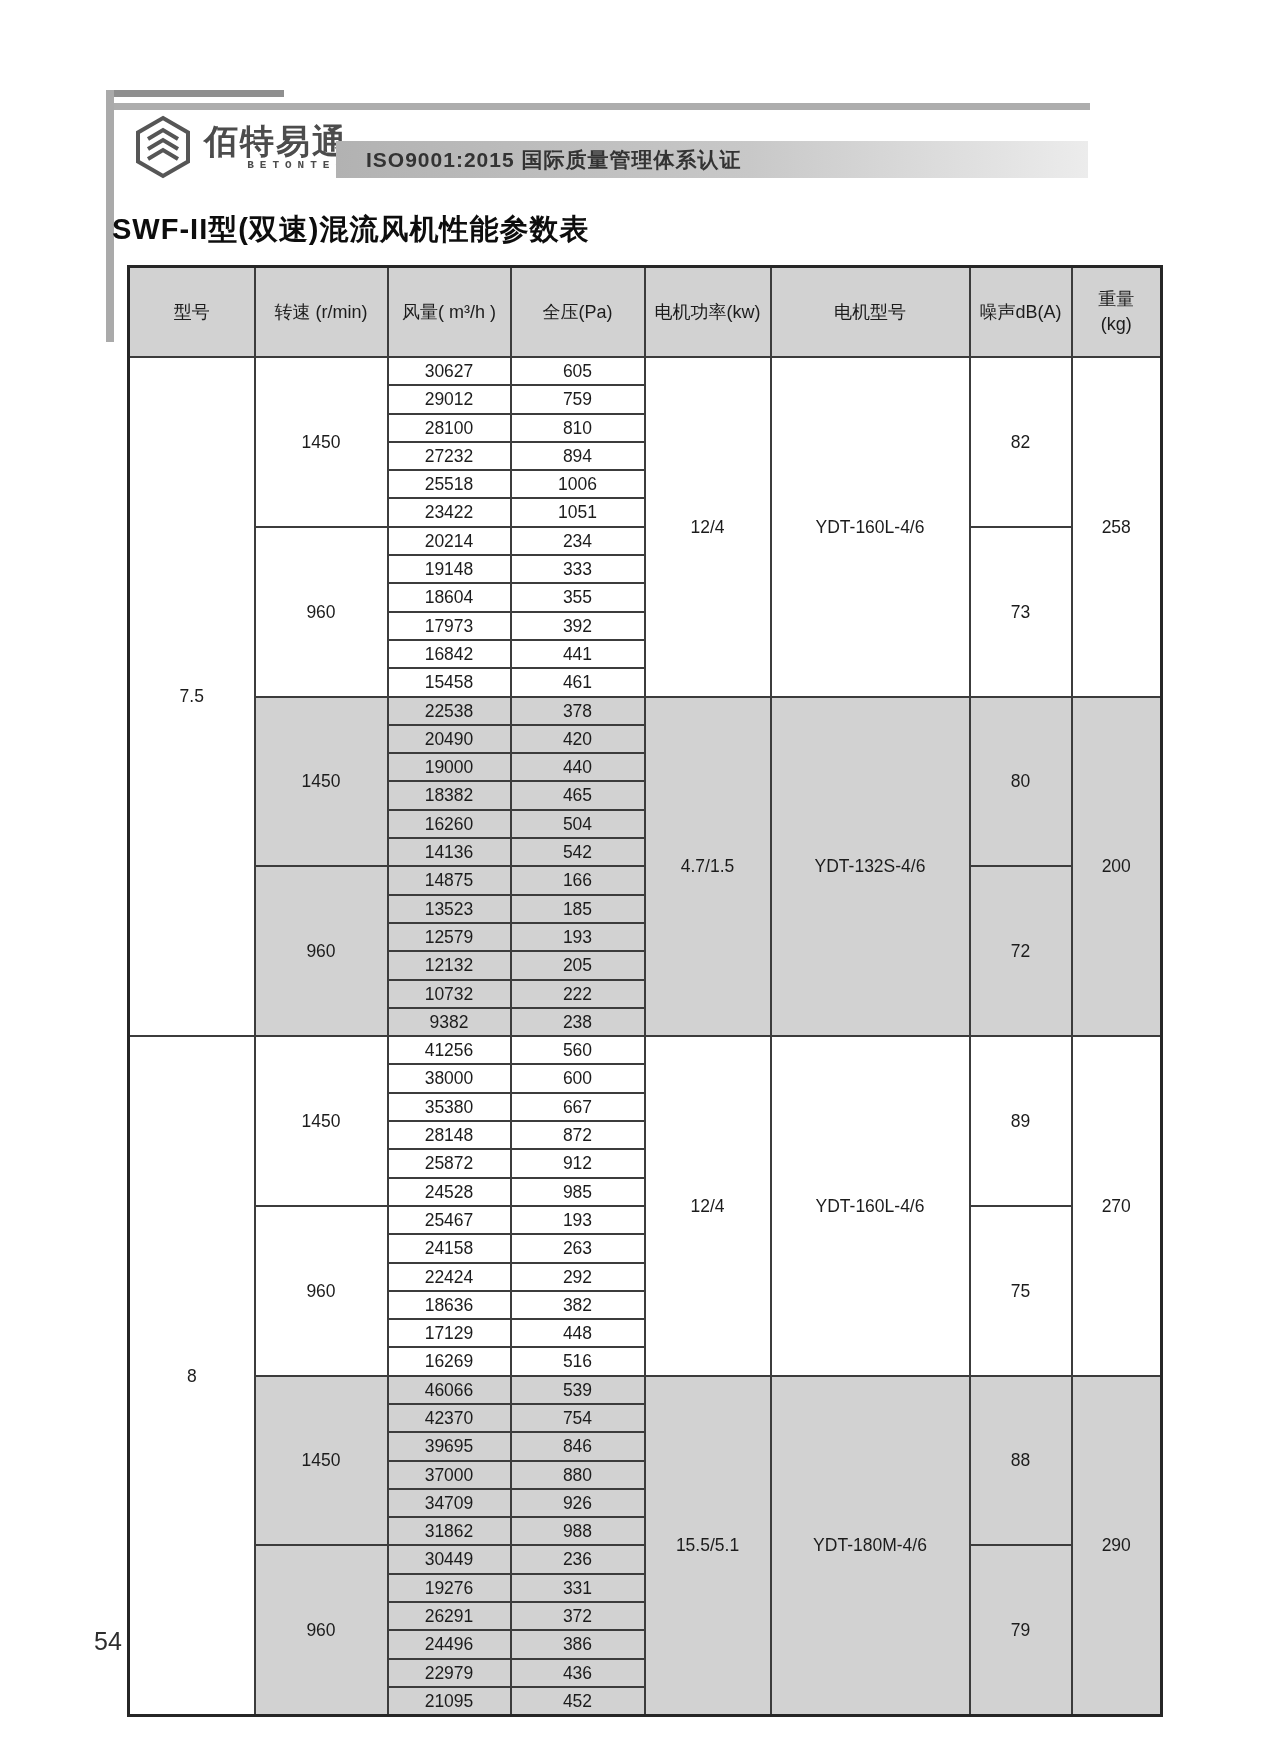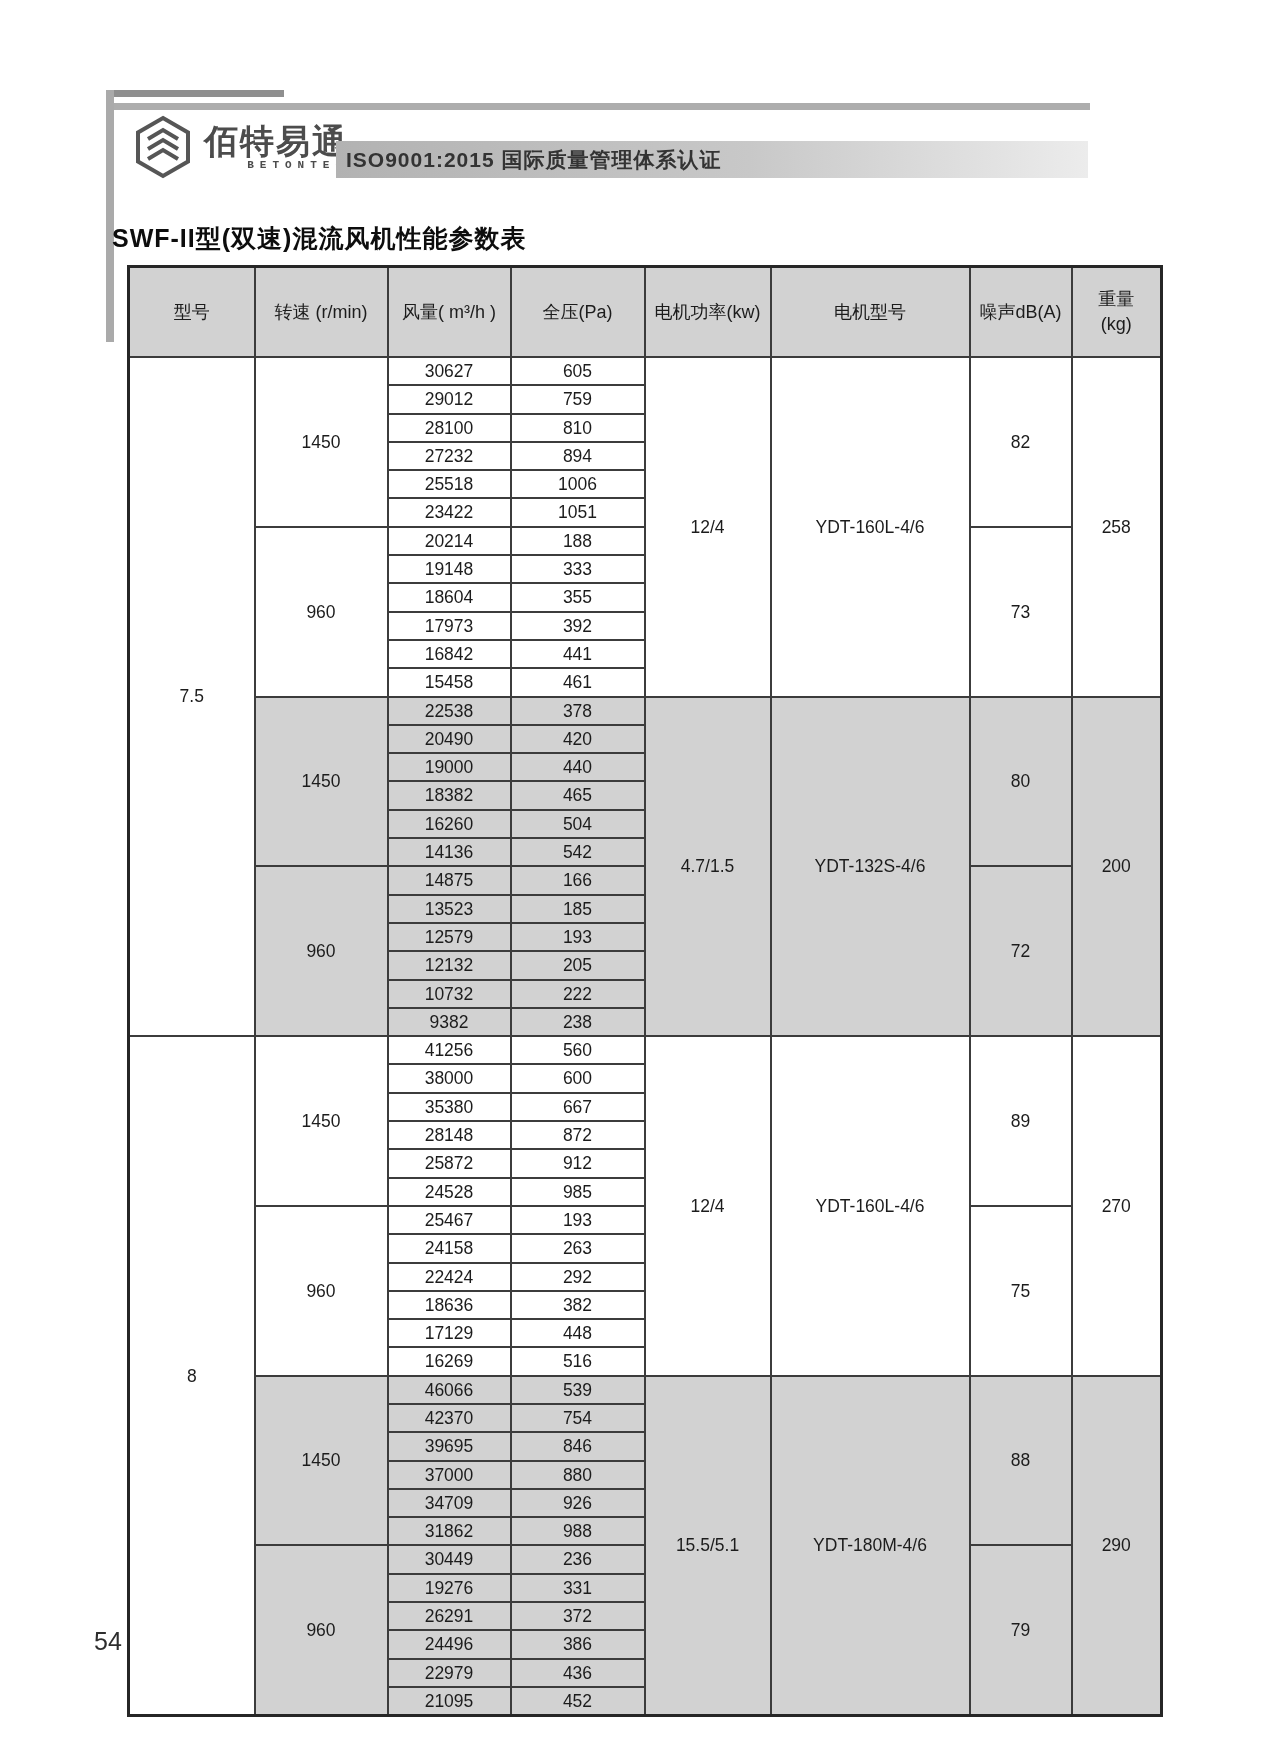--- a/index.html
+++ b/index.html
@@ -13,27 +13,27 @@
   .bar-long{position:absolute;left:106px;top:103px;width:984px;height:7px;background:#adadad;}
   .vbar{position:absolute;left:106px;top:90px;width:8px;height:252px;background:#aaaaaa;}
   .logo{position:absolute;left:134px;top:115px;display:flex;align-items:center;text-align:right;}
   .logo svg{display:block;}
   .logo-txt{margin-left:12px;}
   .logo-name{font-size:34px;font-weight:bold;color:#4c4c4c;letter-spacing:2px;line-height:36px;}
   .logo-sub{font-size:11px;font-weight:bold;color:#4c4c4c;letter-spacing:6px;margin-top:0;padding-left:4px;font-family:Liberation Mono, monospace;}
   .iso-bar{
     position:absolute;left:336px;top:141px;width:752px;height:37px;
     background:linear-gradient(90deg,#b2b2b2 0%,#c8c8c8 55%,#ececec 100%);
-    display:flex;align-items:center;padding-left:10px;box-sizing:border-box;
+    display:flex;align-items:center;padding-left:30px;box-sizing:border-box;
     font-size:21px;font-weight:bold;color:#333333;letter-spacing:1px;
   }
   
   .title{
-    position:absolute;left:112px;top:222px;margin:0;
-    font-size:25px;font-weight:bold;color:#0d0d0d;letter-spacing:1px;
+    position:absolute;left:112px;top:210px;margin:0;
+    font-size:29px;font-weight:bold;color:#0d0d0d;letter-spacing:1px;
   }
   
   .spec-table{
     position:absolute;left:127px;top:265px;width:1033px;
     border-collapse:collapse;table-layout:fixed;
     font-size:17.5px;color:#1c1c1c;
     border:3px solid #262626;
     padding-left:20px;
   }
   .spec-table th,.spec-table td{
@@ -130,21 +130,21 @@
           <td>25518</td>
           <td>1006</td>
         </tr>
         <tr>
           <td>23422</td>
           <td>1051</td>
         </tr>
         <tr>
           <td rowspan="6">960</td>
           <td>20214</td>
-          <td>188</td>
+          <td>234</td>
           <td rowspan="6">73</td>
         </tr>
         <tr>
           <td>19148</td>
           <td>333</td>
         </tr>
         <tr>
           <td>18604</td>
           <td>355</td>
         </tr>

